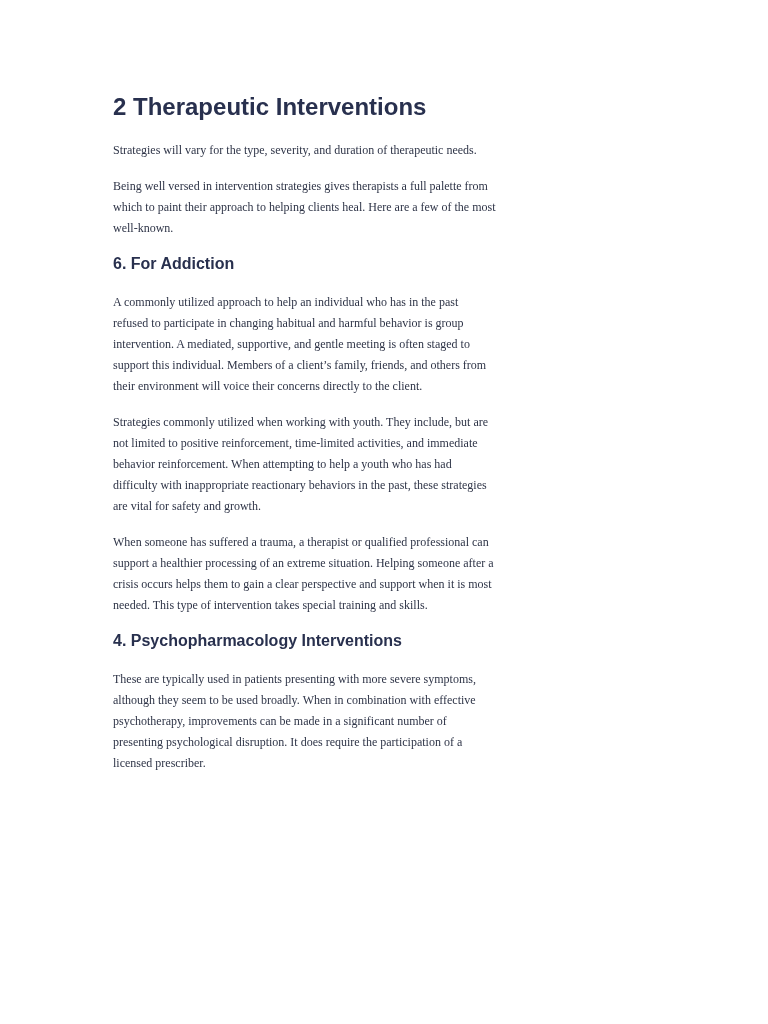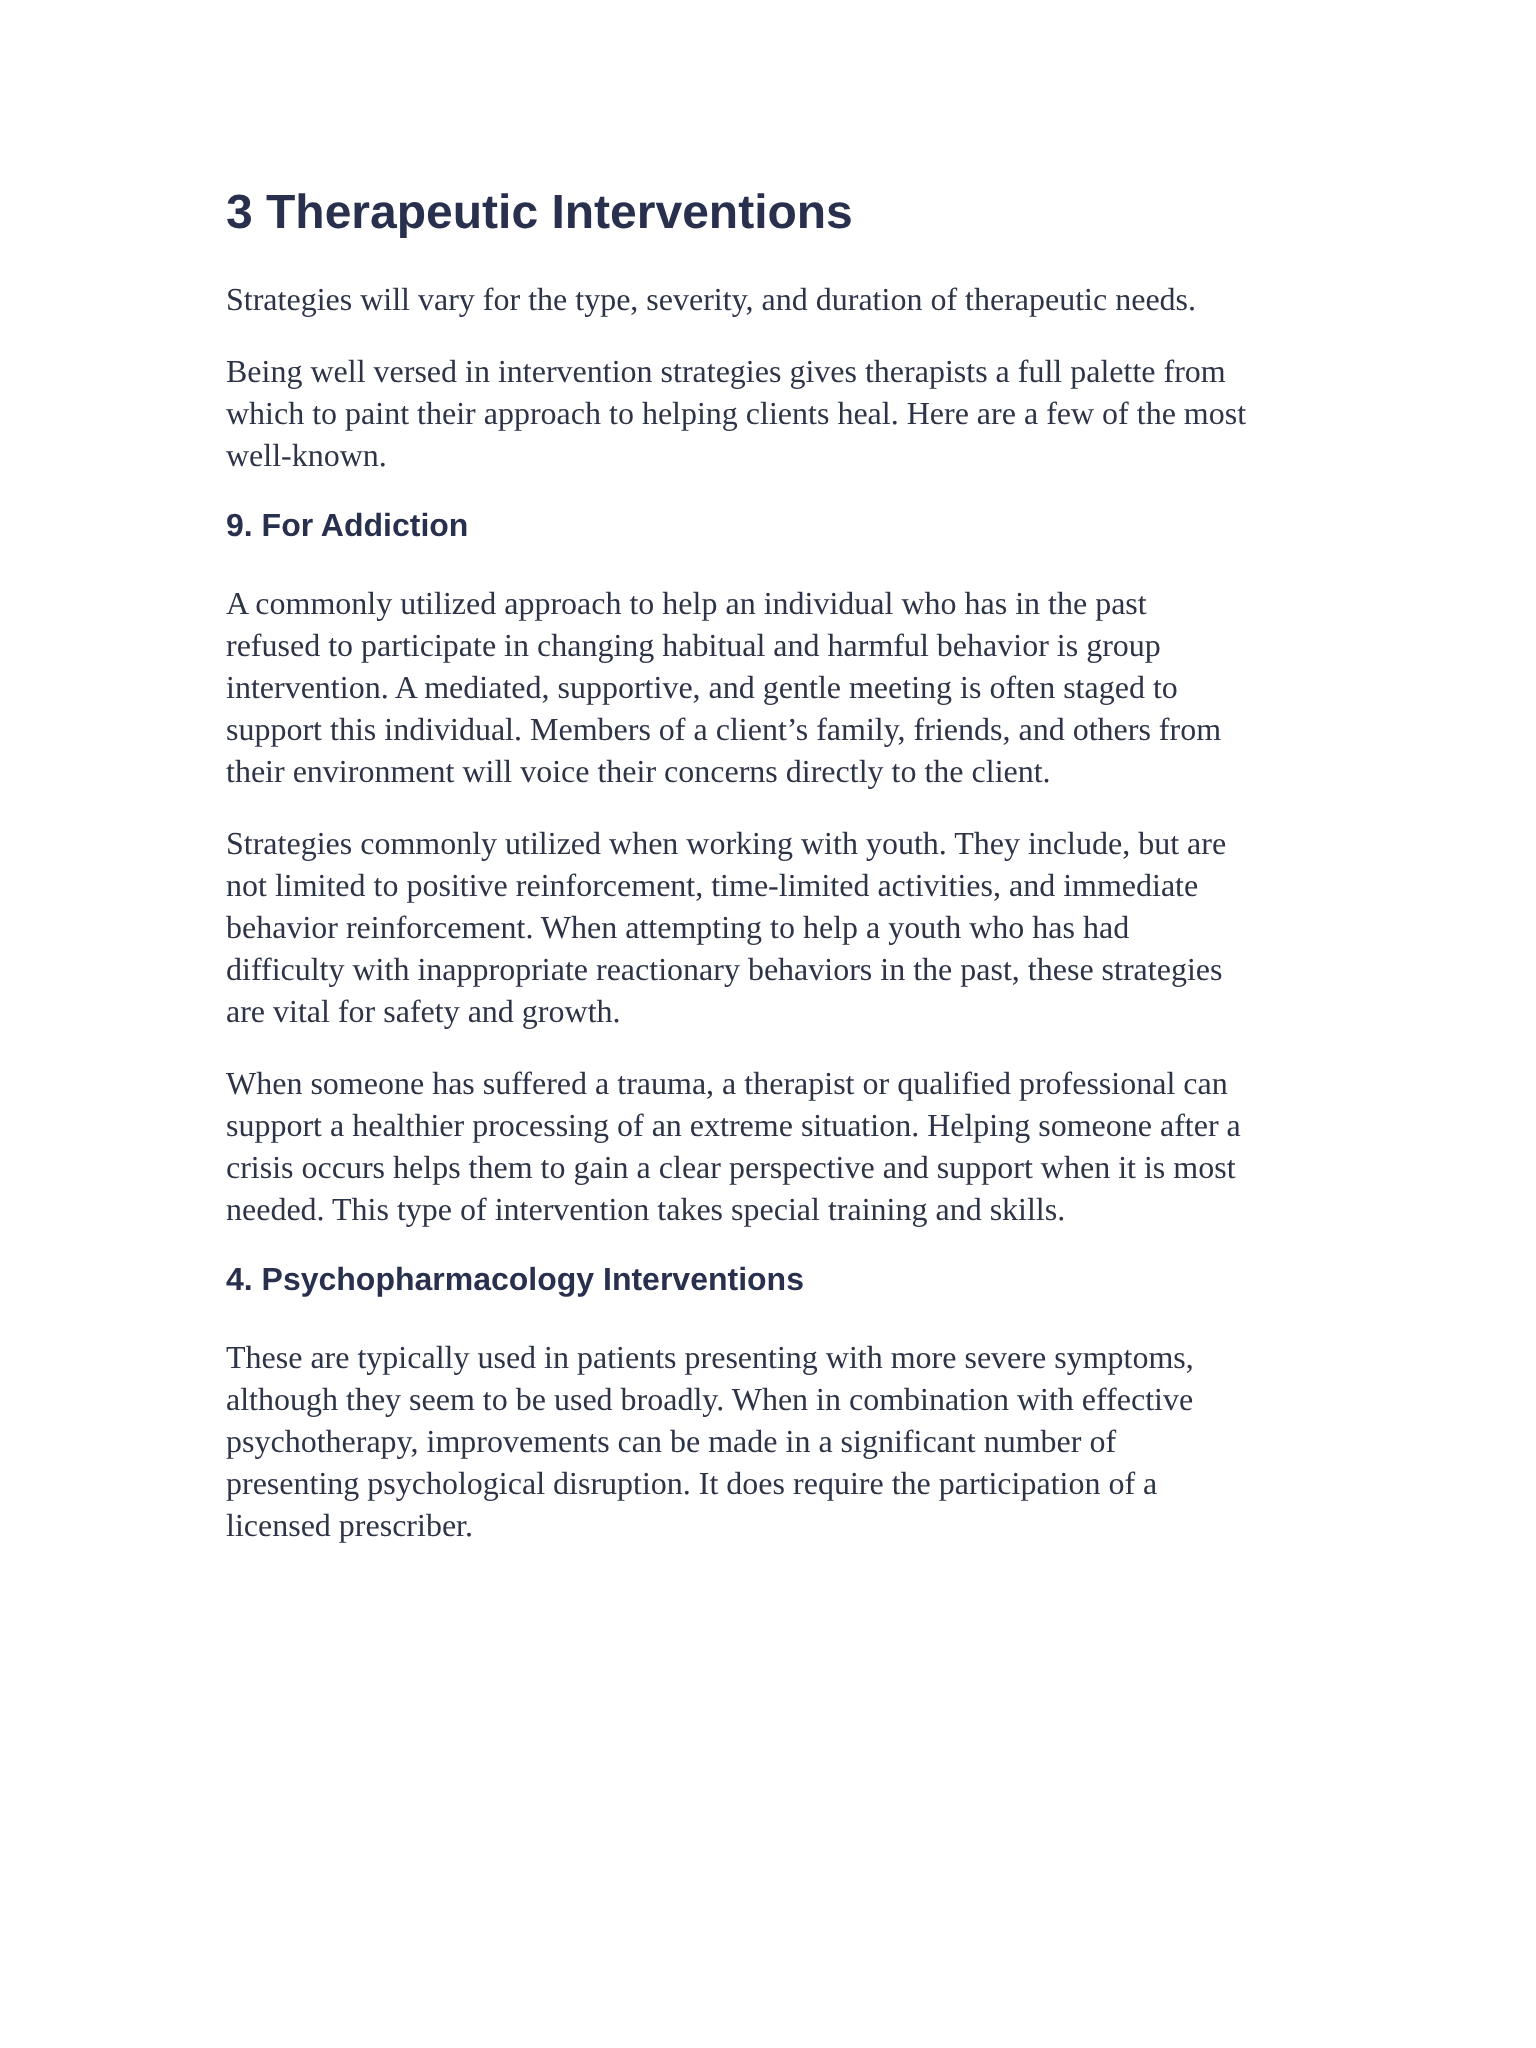--- a/index.html
+++ b/index.html
@@ -22,21 +22,21 @@
   .doc-title {
     font-family: "Liberation Sans", sans-serif;
     font-weight: bold;
     font-size: 24px;
     line-height: 28px;
     color: #28304e;
     margin: 0 0 19px 0;
   }
   .doc-para {
     font-family: "Liberation Serif", serif;
-    font-size: 16px;
+    font-size: 12px;
     line-height: 21px;
     color: #2e3447;
     margin: 0 0 15px 0;
     white-space: pre-line;
     max-width: 580px;
   }
   .section-heading {
     font-family: "Liberation Sans", sans-serif;
     font-weight: bold;
     font-size: 16px;
@@ -47,30 +47,30 @@
   section {
     margin: 0;
     padding: 0;
   }
 </style>
 </head>
 <body>
 
 <div class="page">
 
-  <h1 class="doc-title">3 Therapeutic Interventions</h1>
+  <h1 class="doc-title">2 Therapeutic Interventions</h1>
 
   <p class="doc-para">Strategies will vary for the type, severity, and duration of therapeutic needs.</p>
 
   <p class="doc-para">Being well versed in intervention strategies gives therapists a full palette from
 which to paint their approach to helping clients heal. Here are a few of the most
 well-known.</p>
 
   <section>
-    <h2 class="section-heading">9. For Addiction</h2>
+    <h2 class="section-heading">6. For Addiction</h2>
     <p class="doc-para">A commonly utilized approach to help an individual who has in the past
 refused to participate in changing habitual and harmful behavior is group
 intervention. A mediated, supportive, and gentle meeting is often staged to
 support this individual. Members of a client’s family, friends, and others from
 their environment will voice their concerns directly to the client.</p>
   </section>
 
   <section>
     <p class="doc-para">Strategies commonly utilized when working with youth. They include, but are
 not limited to positive reinforcement, time-limited activities, and immediate

